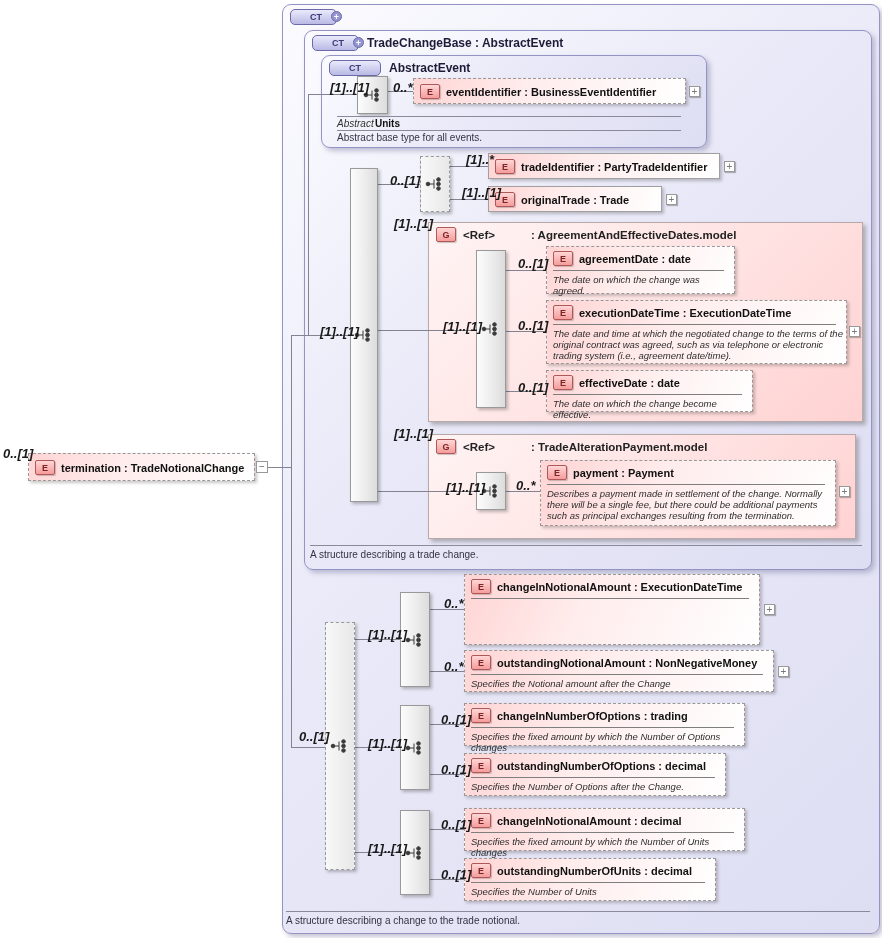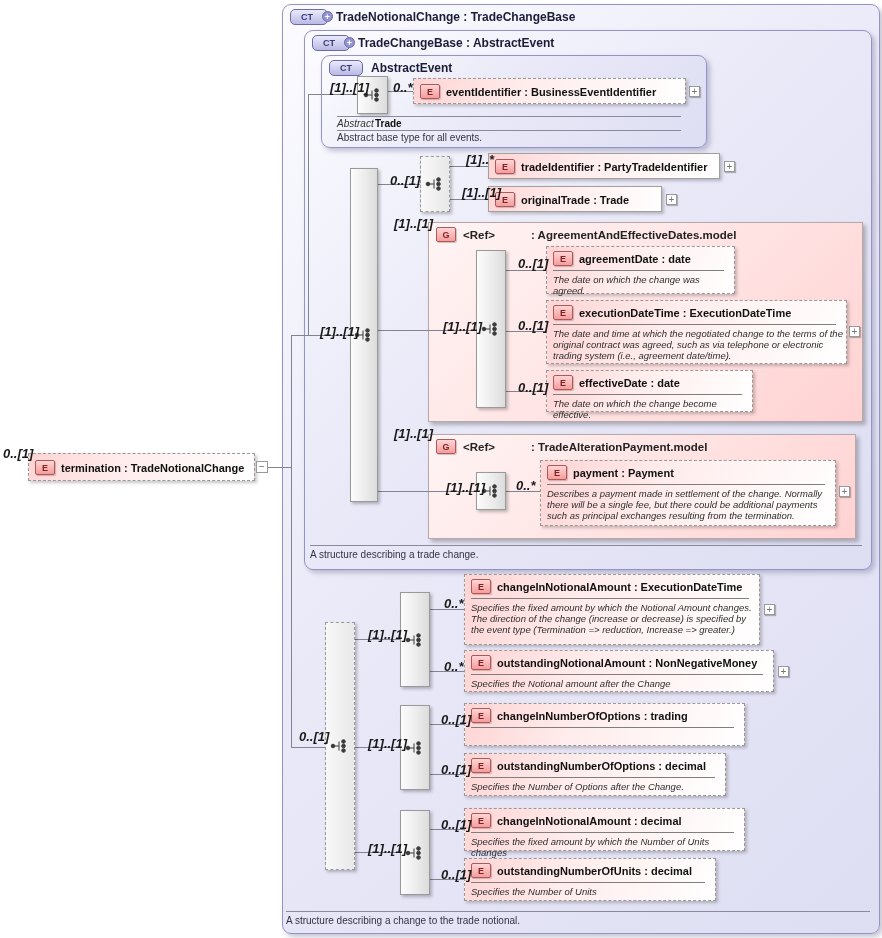--- a/index.html
+++ b/index.html
@@ -5,21 +5,21 @@
   html,body{margin:0;padding:0;background:#fff;}
   .canvas{position:relative;width:882px;height:938px;background:#ffffff;overflow:hidden;
           font-family:"Liberation Sans",sans-serif;}
   
   .ctbox{position:absolute;border:1px solid #9494c4;border-radius:9px;
          background:linear-gradient(135deg,#fbfbff 0%,#e9e9f8 45%,#dedef3 100%);
          box-shadow:3px 3px 5px rgba(110,110,150,.4);}
   .hdr{position:absolute;top:4px;left:7px;display:flex;align-items:center;gap:8px;}
   .boxtitle{font-weight:bold;font-size:12px;color:#1c1c38;white-space:nowrap;}
   .ct-badge{position:relative;display:inline-flex;align-items:center;justify-content:center;
-            height:14px;min-width:22px;padding:0 5px;border:1px solid #6b6ba8;border-radius:5px;
+            height:14px;min-width:22px;padding:0 14px;border:1px solid #6b6ba8;border-radius:5px;
             background:linear-gradient(180deg,#eaeafc,#b9b9e4);
             font-size:9px;font-weight:bold;color:#3a3a78;}
   .ct-badge.haspl{padding-right:9px;}
   .plus-circle{position:absolute;right:-6px;top:1px;width:11px;height:11px;border-radius:50%;
                background:#9494d2;border:1px solid #6b6ba8;color:#ffffff;font-size:9px;
                line-height:10px;text-align:center;font-weight:bold;box-sizing:border-box;}
   
   .gbox{position:absolute;border:1px solid #b8a8a8;
         background:linear-gradient(135deg,#fff4f4 0%,#ffe2e2 55%,#ffd2d2 100%);
         box-shadow:3px 3px 4px rgba(0,0,0,.25);}
@@ -65,21 +65,20 @@
 <body>
 
 <div class="canvas">
 
   <div class="ctbox" style="left:282px;top:4px;width:596px;height:928px;">
     <div class="hdr">
       <span class="ct-badge haspl">
           <span>CT</span>
           <span class="plus-circle">+</span>
         </span>
-      <span class="boxtitle">TradeNotionalChange : TradeChangeBase</span>
     </div>
   </div>
 
   <div class="ctbox" style="left:304px;top:30px;width:566px;height:538px;">
     <div class="hdr">
       <span class="ct-badge haspl">
           <span>CT</span>
           <span class="plus-circle">+</span>
         </span>
       <span class="boxtitle">TradeChangeBase : AbstractEvent</span>
@@ -319,40 +318,40 @@
     <div class="cdesc">Describes a payment made in settlement of the change. Normally there will be a single fee, but there could be additional payments such as principal exchanges resulting from the termination.</div>
   </div>
   <div class="expander" style="left:839px;top:486px;">+</div>
 
   <div class="card dashed" style="left:464px;top:574px;width:296px;height:71px;">
     <div class="trow">
         <span class="ebadge">E</span>
       <span class="ttl">changeInNotionalAmount : ExecutionDateTime</span>
       </div>
     <div class="csep"></div>
-    <div class="cdesc">Specifies the fixed amount by which the Notional Amount changes. The direction of the change (increase or decrease) is specified by the event type (Termination =&gt; reduction, Increase =&gt; greater.)</div>
   </div>
   <div class="expander" style="left:764px;top:604px;">+</div>
 
   <div class="card dashed" style="left:464px;top:650px;width:310px;height:42px;">
     <div class="trow">
         <span class="ebadge">E</span>
       <span class="ttl">outstandingNotionalAmount : NonNegativeMoney</span>
       </div>
     <div class="csep"></div>
     <div class="cdesc">Specifies the Notional amount after the Change</div>
   </div>
   <div class="expander" style="left:778px;top:666px;">+</div>
 
   <div class="card dashed" style="left:464px;top:703px;width:281px;height:43px;">
     <div class="trow">
         <span class="ebadge">E</span>
       <span class="ttl">changeInNumberOfOptions : trading</span>
       </div>
     <div class="csep"></div>
+    <div class="cdesc">Specifies the fixed amount by which the Number of Options changes</div>
   </div>
 
   <div class="card dashed" style="left:464px;top:753px;width:262px;height:43px;">
     <div class="trow">
         <span class="ebadge">E</span>
       <span class="ttl">outstandingNumberOfOptions : decimal</span>
       </div>
     <div class="csep"></div>
     <div class="cdesc">Specifies the Number of Options after the Change.</div>
   </div>
@@ -396,21 +395,21 @@
   <span class="clab" style="left:368px;top:841px;">[1]..[1]</span>
   <span class="clab" style="left:444px;top:596px;">0..*</span>
   <span class="clab" style="left:444px;top:659px;">0..*</span>
   <span class="clab" style="left:441px;top:712px;">0..[1]</span>
   <span class="clab" style="left:441px;top:762px;">0..[1]</span>
   <span class="clab" style="left:441px;top:817px;">0..[1]</span>
   <span class="clab" style="left:441px;top:867px;">0..[1]</span>
 
   <div class="fline" style="left:337px;top:116px;width:344px;"></div>
   <span class="abslabel" style="left:337px;top:118px;">Abstract</span>
-  <span class="absval" style="left:375px;top:118px;">Trade</span>
+  <span class="absval" style="left:375px;top:118px;">Units</span>
   <div class="fline" style="left:337px;top:130px;width:344px;"></div>
   <span class="fnote" style="left:337px;top:132px;">Abstract base type for all events.</span>
 
   <div class="fline" style="left:310px;top:545px;width:552px;"></div>
   <span class="fnote" style="left:310px;top:549px;">A structure describing a trade change.</span>
 
   <div class="fline" style="left:286px;top:911px;width:584px;"></div>
   <span class="fnote" style="left:286px;top:915px;">A structure describing a change to the trade notional.</span>
 
 </div>

